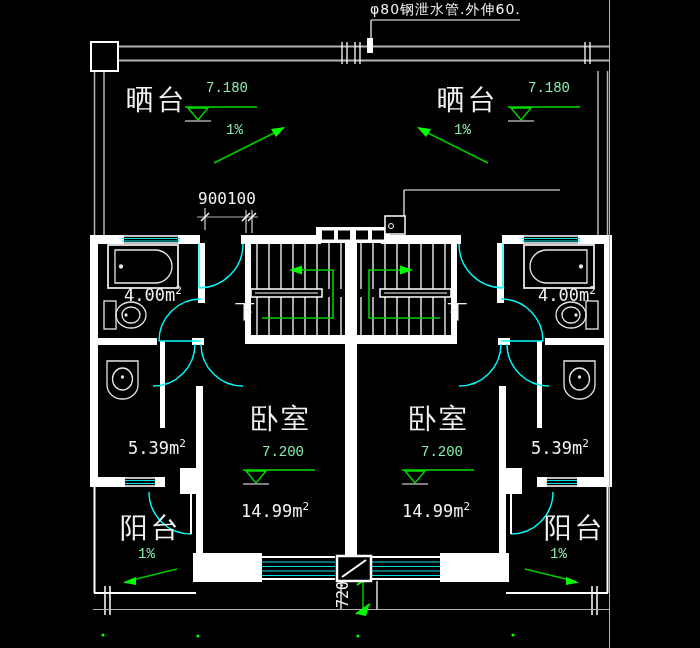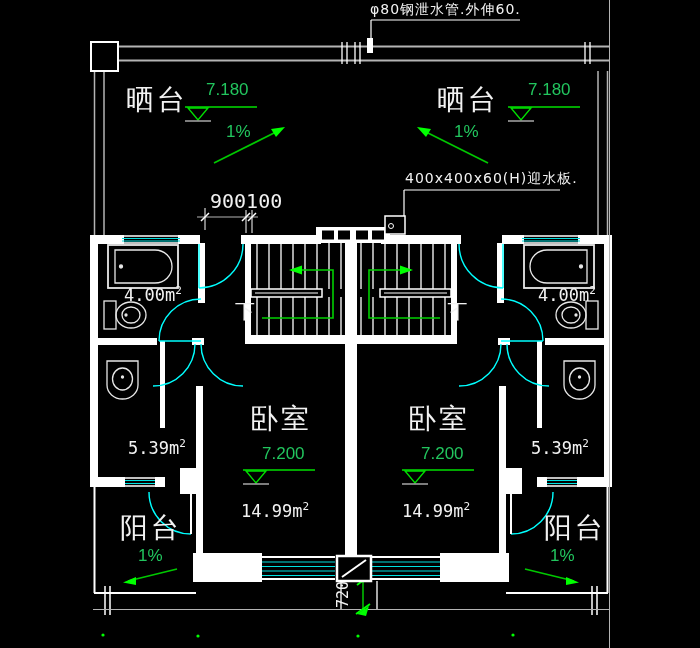--- a/index.html
+++ b/index.html
@@ -3,21 +3,21 @@
 <meta charset="utf-8">
 <style>
   html,body{margin:0;padding:0;background:#000;}
   #canvas{position:relative;width:700px;height:648px;background:#000;overflow:hidden;
           font-family:"DejaVu Sans",sans-serif;}
   #plan-svg{position:absolute;left:0;top:0;}
   .lbl{position:absolute;white-space:nowrap;line-height:1;user-select:none;}
   .cjk{color:#f2f2f2;font-size:28px;letter-spacing:3px;font-family:Liberation Serif, serif;}
   .cjk-sm{color:#f2f2f2;font-size:20px;font-family:"DejaVu Sans",sans-serif;}
   .num{color:#f2f2f2;font-size:17px;font-family:"DejaVu Sans Mono",monospace;}
-  .grn{color:#22c55e;font-size:17px;font-family:Liberation Sans, sans-serif;}
+  .grn{color:#86efac;font-size:14px;font-family:Liberation Mono, monospace;}
   .note{color:#f2f2f2;font-size:14px;font-family:"DejaVu Sans",sans-serif;letter-spacing:1px;}
   .sup{font-size:11px;vertical-align:super;}
   .mirror{transform:scaleX(-1);}
   .rot{transform:rotate(-90deg);transform-origin:center center;}
 </style>
 </head>
 <body>
 
 <div id="canvas">
 
@@ -168,30 +168,29 @@
     </g>
 
     <use href="#elev-sym" x="185" y="107"></use>
     <use href="#elev-sym" x="508" y="107"></use>
     <use href="#elev-sym" x="243" y="470"></use>
     <use href="#elev-sym" x="402" y="470"></use>
   </g>
 </svg>
 
 <div class="lbl note" style="left:370px;top:2px;">φ80钢泄水管.外伸60.</div>
-<div class="lbl note" style="left:405px;top:171px;">400x400x60(H)迎水板.</div>
 
 <div class="lbl cjk" style="left:126px;top:86px;">晒台</div>
 <div class="lbl cjk" style="left:437px;top:86px;">晒台</div>
 <div class="lbl grn" style="left:206px;top:81px;">7.180</div>
 <div class="lbl grn" style="left:528px;top:81px;">7.180</div>
 <div class="lbl grn" style="left:226px;top:123px;">1%</div>
 <div class="lbl grn" style="left:454px;top:123px;">1%</div>
 
-<div class="lbl num" style="left:210px;top:191px;font-size:20px;">900100</div>
+<div class="lbl num" style="left:198px;top:191px;font-size:16px;">900100</div>
 
 <div class="lbl num" style="left:124px;top:285px;"><span>4.00m</span><span class="sup">2</span></div>
 <div class="lbl num" style="left:538px;top:285px;"><span>4.00m</span><span class="sup">2</span></div>
 
 <div class="lbl cjk-sm" style="left:235px;top:301px;">下</div>
 <div class="lbl cjk-sm mirror" style="left:447px;top:301px;">下</div>
 
 <div class="lbl cjk" style="left:250px;top:405px;">卧室</div>
 <div class="lbl cjk" style="left:408px;top:405px;">卧室</div>
 <div class="lbl grn" style="left:262px;top:445px;">7.200</div>

